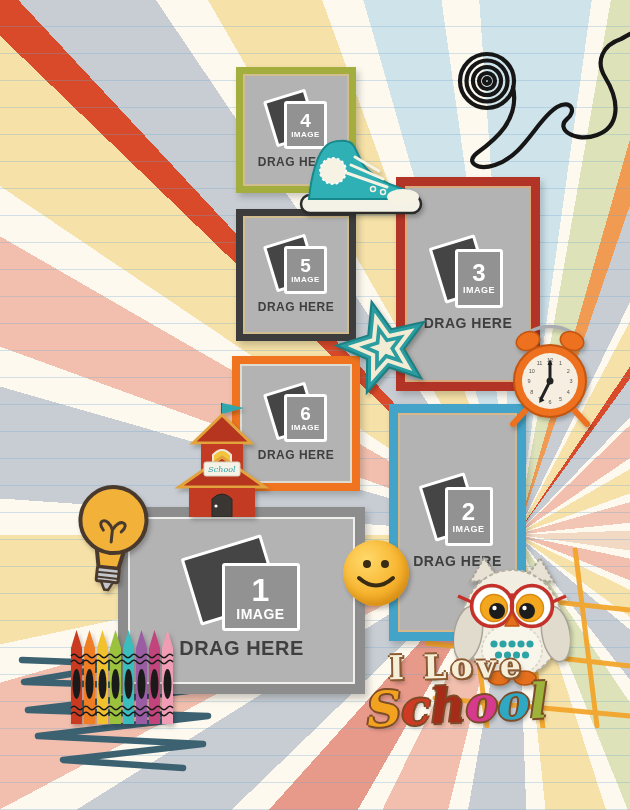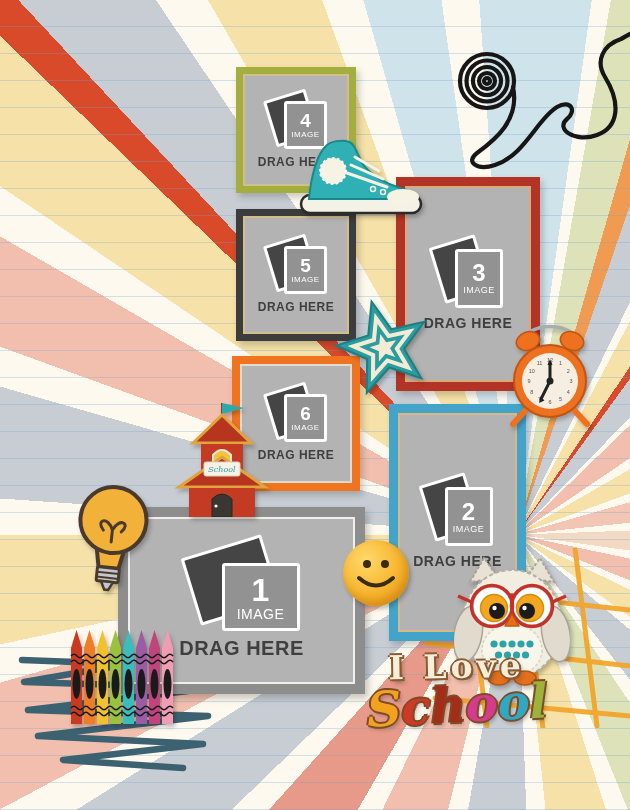--- a/index.html
+++ b/index.html
@@ -31,21 +31,21 @@
   .frame-1{left:118px;top:507px;width:247px;height:187px;border:10px solid #8d8d8d;box-shadow:inset 0 0 0 2px #f0efeb,3px 4px 7px rgba(0,0,0,.22);}
   .frame-2{left:389px;top:404px;width:137px;height:237px;border:9px solid #43a3c8;box-shadow:inset 0 0 0 2px #d6b88a,3px 4px 7px rgba(0,0,0,.2);}
   .frame-3{left:396px;top:177px;width:144px;height:214px;border:9px solid #b23426;box-shadow:inset 0 0 0 2px #d9a97c,3px 4px 7px rgba(0,0,0,.2);}
   .frame-4{left:236px;top:67px;width:120px;height:126px;border:7px solid #a3ae3e;box-shadow:inset 0 0 0 2px #d2bd8e,3px 4px 7px rgba(0,0,0,.2);}
   .frame-5{left:236px;top:209px;width:120px;height:132px;border:7px solid #3c3c3c;box-shadow:inset 0 0 0 2px #d2bd8e,3px 4px 7px rgba(0,0,0,.2);}
   .frame-6{left:232px;top:356px;width:128px;height:135px;border:8px solid #f0741f;box-shadow:inset 0 0 0 2px #dedcd2,3px 4px 7px rgba(0,0,0,.2);}
   .photo-icon{position:relative;}
   .back-card{position:absolute;background:#454545;border:3.5px solid #fff;border-radius:2px;transform:rotate(-17deg);}
   .front-card{position:absolute;background:#929292;border:3.5px solid #fff;border-radius:3px;display:flex;flex-direction:column;align-items:center;justify-content:center;box-sizing:content-box;}
   .num{color:#fff;font-weight:bold;line-height:1;}
-  .img-label{color:#fff;font-weight:normal;letter-spacing:.5px;margin-top:1px;line-height:1;}
+  .img-label{color:#fff;font-weight:bold;letter-spacing:.5px;margin-top:1px;line-height:1;}
   .drag{color:#3f3f3f;font-weight:bold;letter-spacing:.5px;}
   .size-s .photo-icon{width:58px;height:56px;}
   .size-s .back-card{width:38px;height:42px;left:2px;top:2px;}
   .size-s .front-card{width:37px;height:42px;left:17px;top:9px;}
   .size-s .num{font-size:19px;} .size-s .img-label{font-size:8px;} .size-s .drag{font-size:12px;margin-top:7px;}
   .size-m .photo-icon{width:68px;height:68px;}
   .size-m .back-card{width:42px;height:52px;left:2px;top:2px;}
   .size-m .front-card{width:42px;height:53px;left:21px;top:11px;}
   .size-m .num{font-size:24px;} .size-m .img-label{font-size:9px;} .size-m .drag{font-size:14px;margin-top:9px;}
   .size-l .photo-icon{width:114px;height:90px;}

